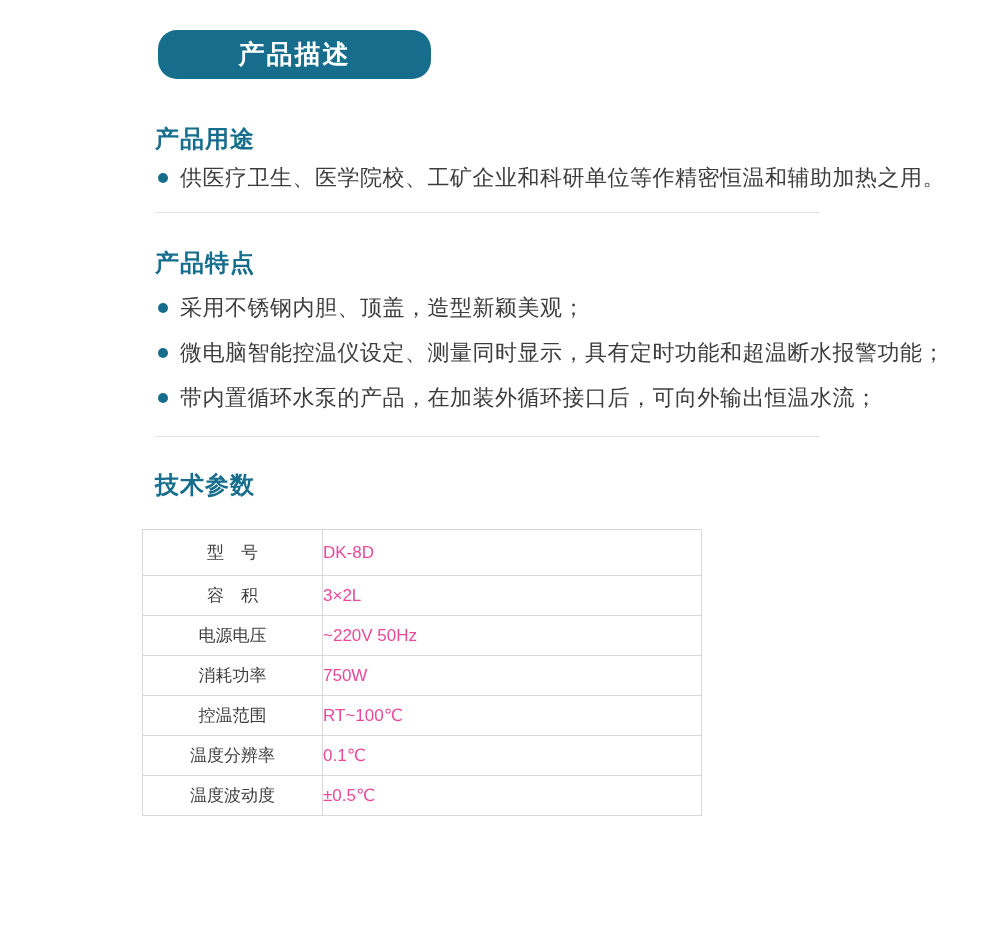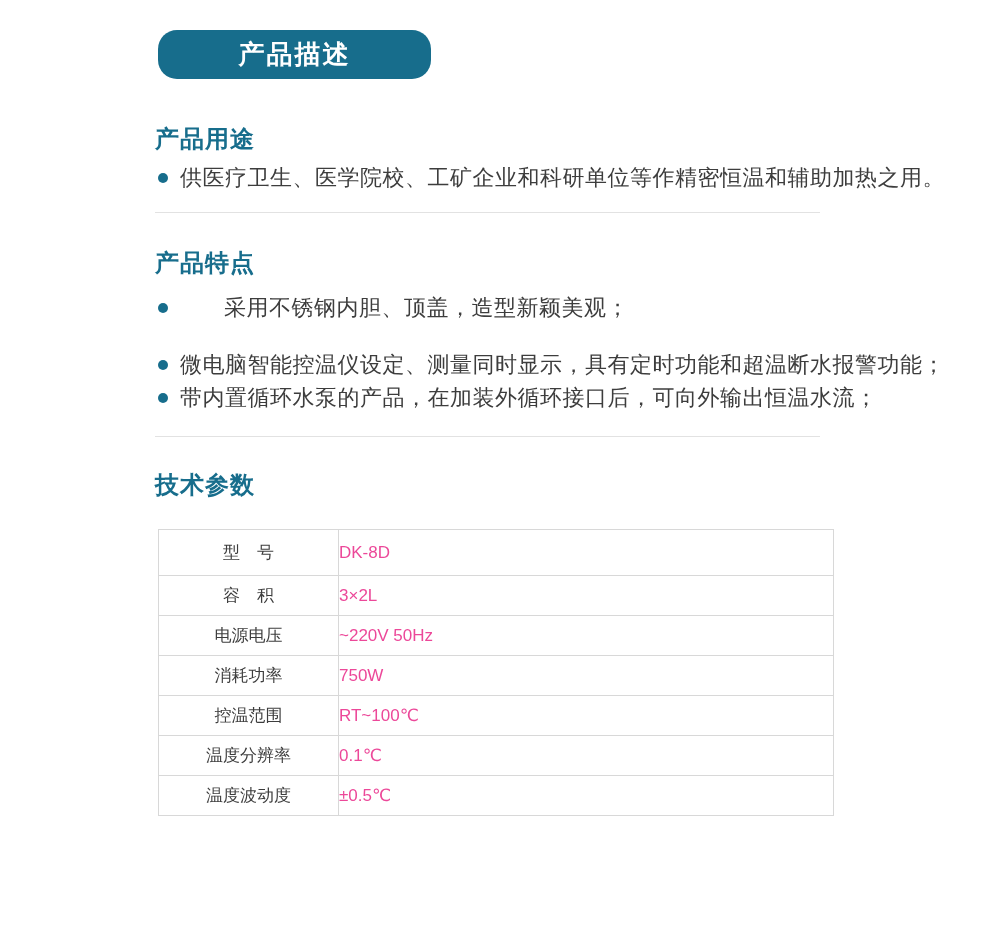--- a/index.html
+++ b/index.html
@@ -50,22 +50,22 @@
     left: 158px;
     display: flex;
     align-items: center;
     font-size: 22px;
     letter-spacing: 0.5px;
     color: #3d3d3d;
     line-height: 22px;
     white-space: nowrap;
   }
   #bullet-usage-0    { top: 167px; }
-  #bullet-features-0 { top: 297px; gap: 44px; }
-  #bullet-features-1 { top: 342px; margin-top: 12px; }
+  #bullet-features-0 { top: 297px; }
+  #bullet-features-1 { top: 342px; }
   #bullet-features-2 { top: 387px; }
   .dot {
     width: 10px;
     height: 10px;
     border-radius: 50%;
     background: #176d8c;
     margin-right: 12px;
     flex: 0 0 auto;
   }
 
@@ -76,23 +76,23 @@
     width: 665px;
     height: 0;
     border-top: 1px solid #e2e2e2;
   }
   #divider-1 { top: 212px; }
   #divider-2 { top: 436px; }
 
   
   .spec-table {
     position: absolute;
-    left: 158px;
+    left: 142px;
     top: 529px;
-    width: 676px;
+    width: 560px;
     border-collapse: collapse;
     table-layout: fixed;
   }
   .spec-table td {
     border: 1px solid #d8d8d8;
     font-size: 17px;
     vertical-align: middle;
   }
   .spec-table col.c-label { width: 180px; }
   .spec-table td.label {

